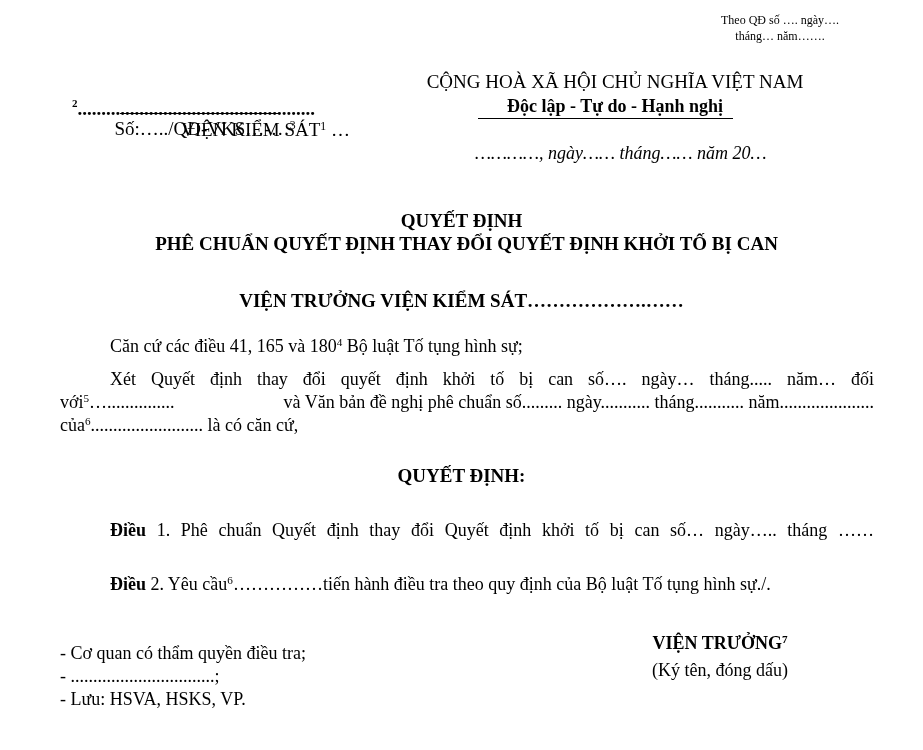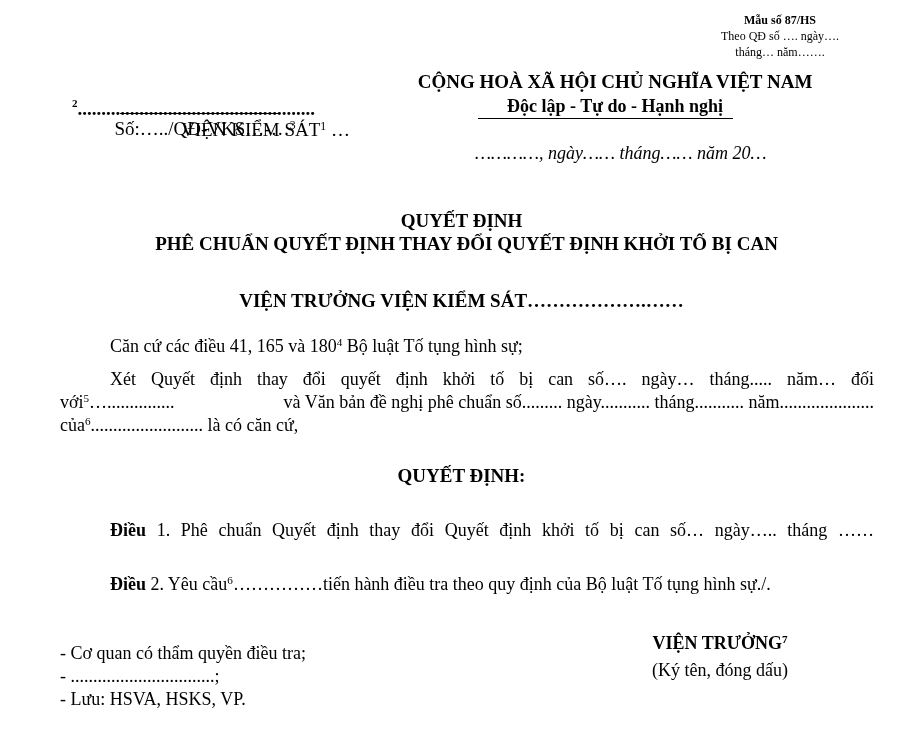--- a/index.html
+++ b/index.html
@@ -19,21 +19,21 @@
   
   #left-header { left: 60px; top: 70px; width: 290px; text-align: center; font-size: 19px; }
   #agency { position: absolute; left: 0; top: 0; width: 100%; text-align: right; line-height: 24px; margin-top: 48px; }
   #sub-agency { position: absolute; left: 0; top: 22px; width: 100%; text-align: left; line-height: 22px; font-weight: bold; }
   #sub-agency .num { font-size: 11px; vertical-align: 8px; margin-left: 12px; }
   #left-rule { position: absolute; left: 60px; top: 43px; width: 158px; height: 1px; background: #000; }
   #doc-number { position: absolute; left: 0; top: 47px; width: 100%; text-align: center; line-height: 24px; }
 
   
   #right-header { left: 380px; top: 70px; width: 470px; text-align: center; }
-  #nation { font-size: 19px; font-weight: bold; line-height: 24px; }
+  #nation { font-size: 19px; font-weight: normal; line-height: 24px; }
   #motto { font-size: 18px; font-weight: bold; line-height: 24px; }
   #right-rule { position: absolute; left: 98px; top: 48px; width: 255px; height: 1px; background: #000; }
   #date-line { position: absolute; left: 95px; top: 71px; font-size: 18px; font-style: italic; line-height: 24px; white-space: nowrap; }
 
   
   .center-line { position: absolute; left: 0; width: 923px; text-align: center; font-weight: bold; white-space: nowrap; }
   #title-1 { top: 209px; font-size: 19px; line-height: 24px; }
   #title-2 { top: 232px; font-size: 19px; line-height: 24px; left: 5px; }
   #signer-title { top: 289px; font-size: 19px; line-height: 24px; left: 0; }
 
@@ -51,21 +51,20 @@
   
   #recipients { left: 60px; top: 642px; font-size: 18px; line-height: 23px; }
   #recipients .heading { font-weight: bold; font-style: italic; }
   #signature { left: 620px; top: 630px; width: 200px; text-align: center; font-size: 18px; line-height: 27px; }
   #signature .role { font-weight: bold; }
 </style>
 </head>
 <body>
 
 <div id="form-code" class="abs">
-  <div class="code">Mẫu số 87/HS</div>
   <div>Theo QĐ số …. ngày….</div>
   <div>tháng… năm…….</div>
 </div>
 
 <div id="left-header" class="abs">
   <div id="agency"><span>VIỆN KIỂM SÁT</span><sup>1</sup><span> …</span></div>
   <div id="sub-agency"><span class="num">2</span><span>..................................................</span></div>
   <div id="left-rule"></div>
   <div id="doc-number"><span>Số:…../QĐ-VKS…-…</span><sup>3</sup></div>
 </div>

